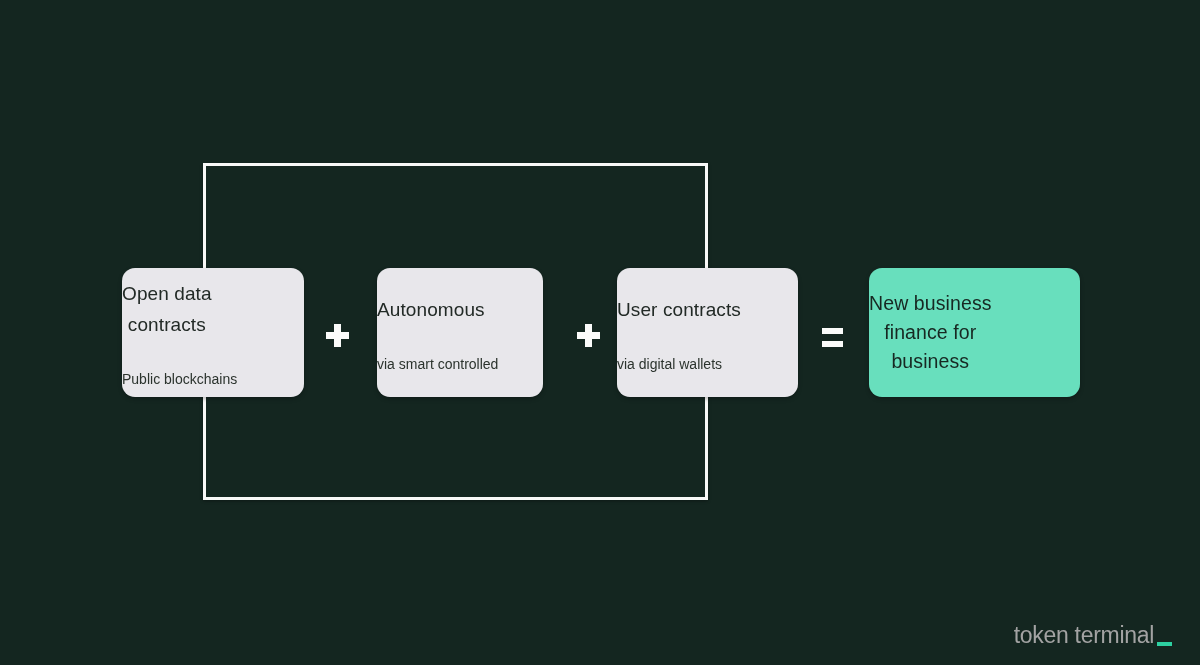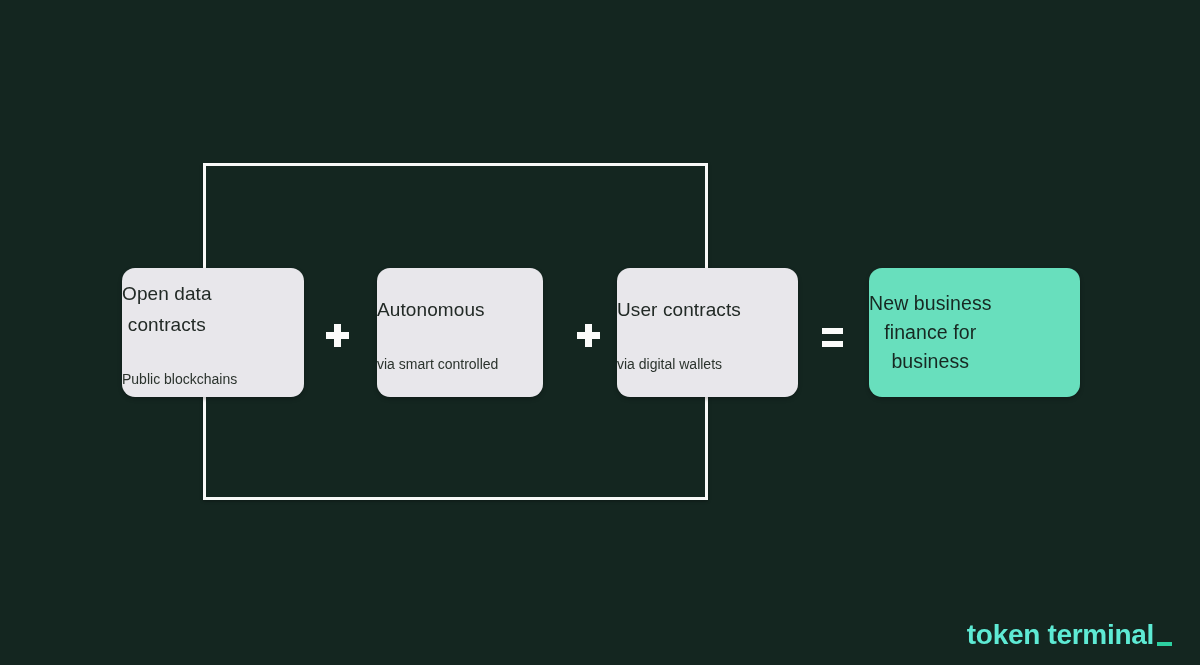--- a/index.html
+++ b/index.html
@@ -122,24 +122,24 @@
   
   .logo {
     position: absolute;
     right: 28px;
     bottom: 16px;
     display: flex;
     align-items: flex-end;
     z-index: 2;
   }
   .logo-text {
-    font-size: 28px;
-    font-weight: 700;
+    font-size: 23px;
+    font-weight: 400;
     letter-spacing: -0.3px;
-    color: #5eead4;
+    color: #a3a3a3;
     line-height: 28px;
   }
   .logo-underscore {
     display: inline-block;
     width: 15px;
     height: 4px;
     background: #2dd0a1;
     margin-left: 3px;
     margin-bottom: 3px;
   }

